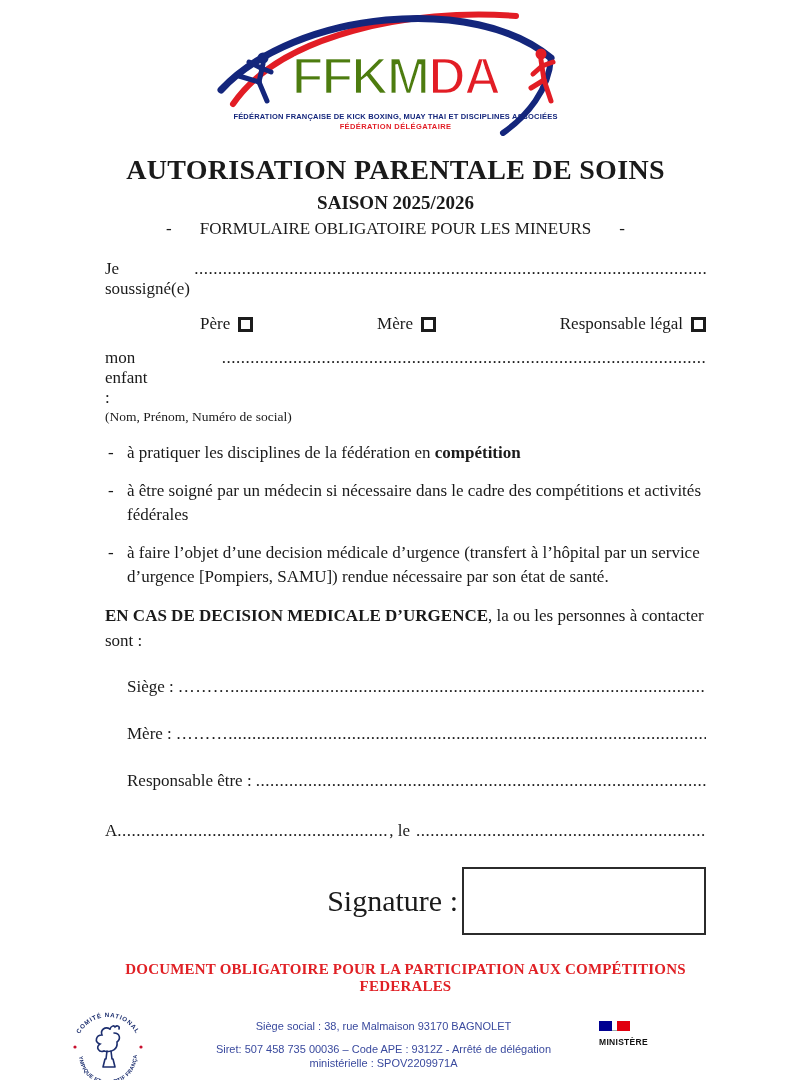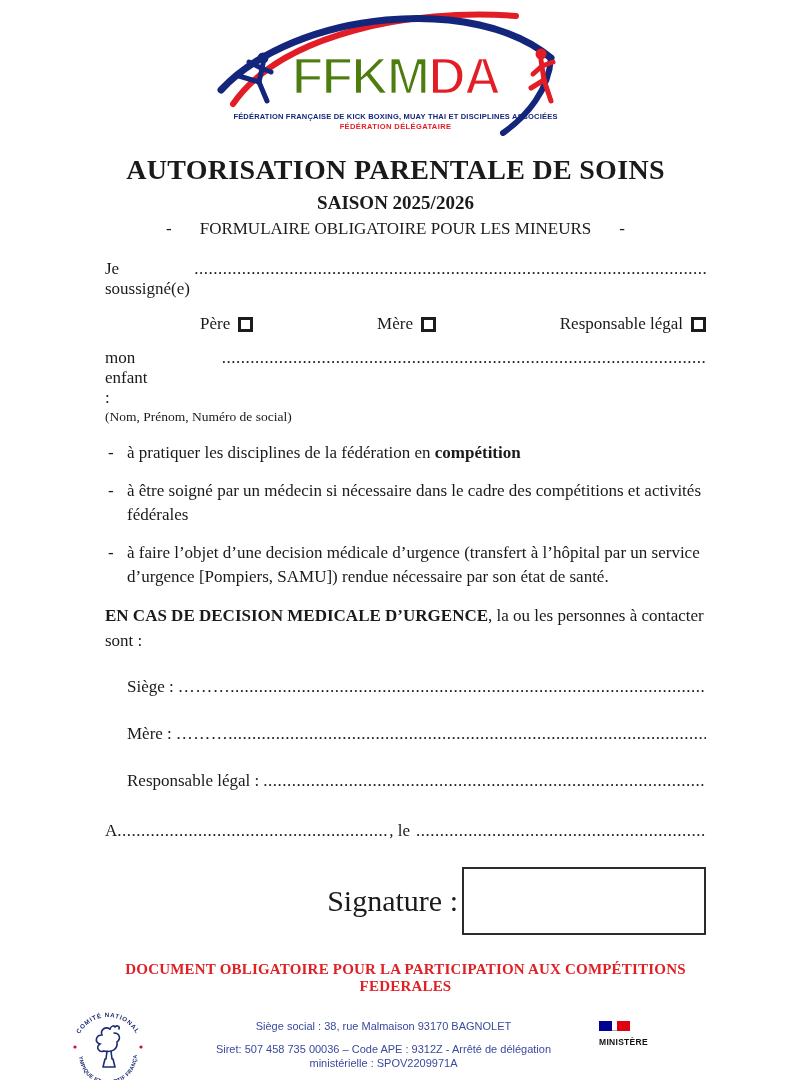--- a/index.html
+++ b/index.html
@@ -183,21 +183,21 @@
     <div class="contacts">
       <div class="contactrow">
         <span class="lbl">Siège :</span>
         <span class="leader">………..............................................................................................................................................................................................................................</span>
       </div>
       <div class="contactrow">
         <span class="lbl">Mère :</span>
         <span class="leader">………..............................................................................................................................................................................................................................</span>
       </div>
       <div class="contactrow">
-        <span class="lbl">Responsable légal :</span>
+        <span class="lbl">Responsable être :</span>
         <span class="leader">........................................................................................................................................................................................................................................</span>
       </div>
     </div>
 
     <div class="placedate">
       <span>A</span>
       <span class="leader pd-first">........................................................................................................................................................................................................................................</span>
       <span class="pd-mid">, le</span>
       <span class="leader">........................................................................................................................................................................................................................................</span>
     </div>

